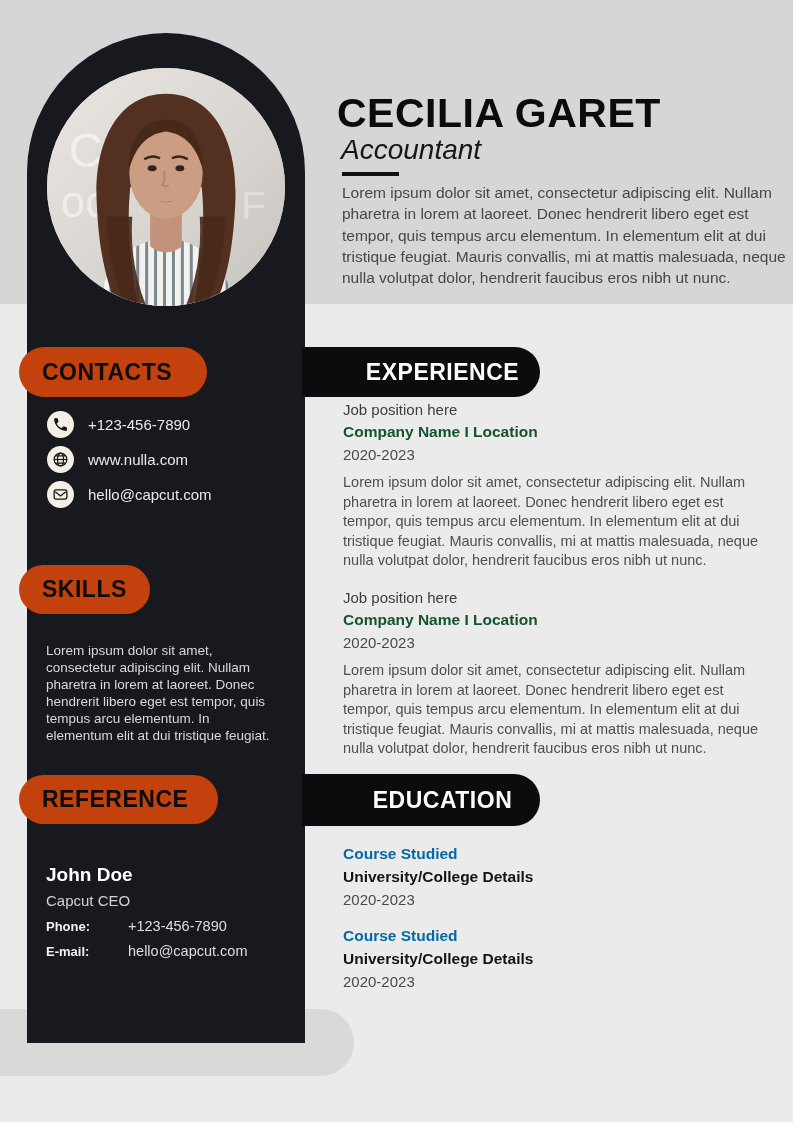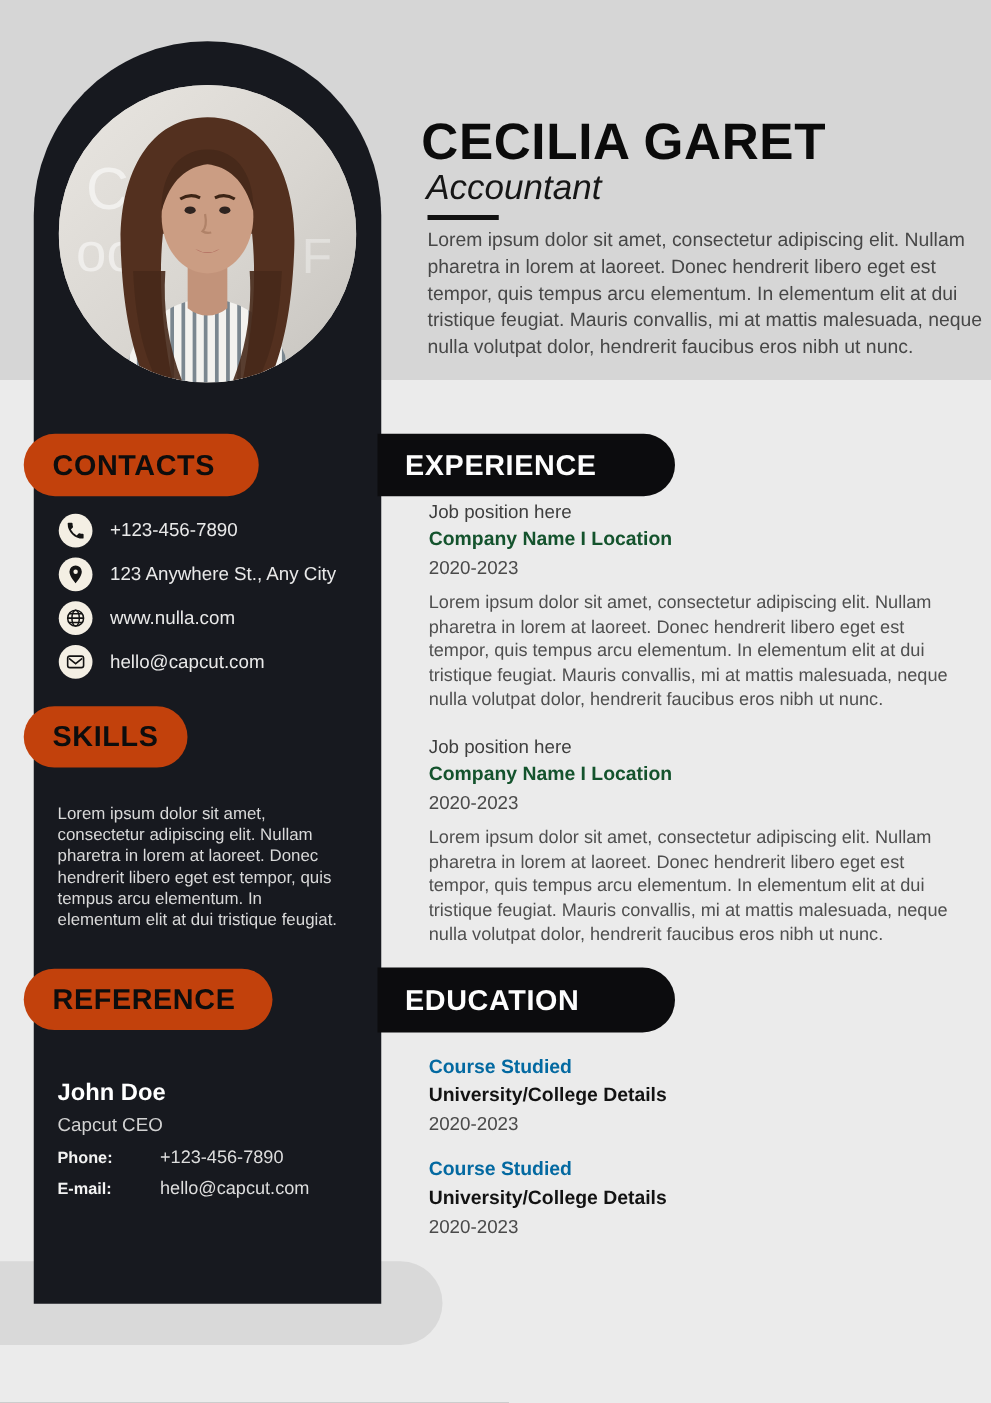--- a/index.html
+++ b/index.html
@@ -15,21 +15,21 @@
     background:#17191f; border-radius:139px 139px 0 0;
   }
   .photo {
     position:absolute; left:20px; top:35px; width:238px; height:238px;
     border-radius:50%; overflow:hidden; background:#d8d5d0;
   }
   .photo svg { display:block; width:100%; height:100%; }
 
   .pill { position:absolute; display:flex; align-items:center; font-weight:bold; letter-spacing:0.5px; }
   .pill-light { background:#c2410c; color:#0d0d0d; font-size:23px; border-radius:26px; padding-left:23px; }
-  .pill-dark  { background:#0c0c0e; color:#fdfdfd; font-size:23px; border-radius:0 26px 26px 0; padding-left:22px; }
+  .pill-dark  { background:#0c0c0e; color:#fdfdfd; font-size:23px; border-radius:0 26px 26px 0; padding-left:43px;justify-content:center; }
   .pill-contacts  { left:19px; top:347px; width:188px; height:50px; }
   .pill-skills    { left:19px; top:565px; width:131px; height:49px; }
   .pill-reference { left:19px; top:775px; width:199px; height:49px; }
   .pill-experience{ left:302px; top:347px; width:238px; height:50px; }
   .pill-education { left:302px; top:774px; width:238px; height:52px; }
 
   .contact-list { position:absolute; left:47px; top:407px; width:245px; }
   .contact-row { display:flex; align-items:center; height:35px; }
   .contact-icon {
     width:27px; height:27px; border-radius:50%; background:#f4efe4;
@@ -126,28 +126,20 @@
     <div class="contact-row">
       <span class="contact-icon">
         <svg viewBox="0 0 24 24">
             <path fill="#141414" d="M6.62 10.79a15.05 15.05 0 0 0 6.59 6.59l2.2-2.2a1 1 0 0 1 1.01-.24c1.12.37 2.33.57 3.58.57a1 1 0 0 1 1 1V20a1 1 0 0 1-1 1A17 17 0 0 1 3 4a1 1 0 0 1 1-1h3.5a1 1 0 0 1 1 1c0 1.25.2 2.46.57 3.58a1 1 0 0 1-.25 1.01l-2.2 2.2z"></path>
           </svg>
       </span>
       <span class="contact-text">+123-456-7890</span>
     </div>
     <div class="contact-row">
       <span class="contact-icon">
-        <svg viewBox="0 0 24 24">
-            <path fill="#141414" d="M12 2a7 7 0 0 0-7 7c0 5.25 7 13 7 13s7-7.75 7-13a7 7 0 0 0-7-7zm0 9.5a2.5 2.5 0 1 1 0-5 2.5 2.5 0 0 1 0 5z"></path>
-          </svg>
-      </span>
-      <span class="contact-text">123 Anywhere St., Any City</span>
-    </div>
-    <div class="contact-row">
-      <span class="contact-icon">
         <svg viewBox="0 0 24 24" fill="none" stroke="#141414" stroke-width="1.7">
           <circle cx="12" cy="12" r="9"></circle>
           <ellipse cx="12" cy="12" rx="4.2" ry="9"></ellipse>
           <line x1="3" y1="12" x2="21" y2="12"></line>
           <path d="M4.6 7h14.8M4.6 17h14.8"></path>
         </svg>
       </span>
       <span class="contact-text">www.nulla.com</span>
     </div>
     <div class="contact-row">

